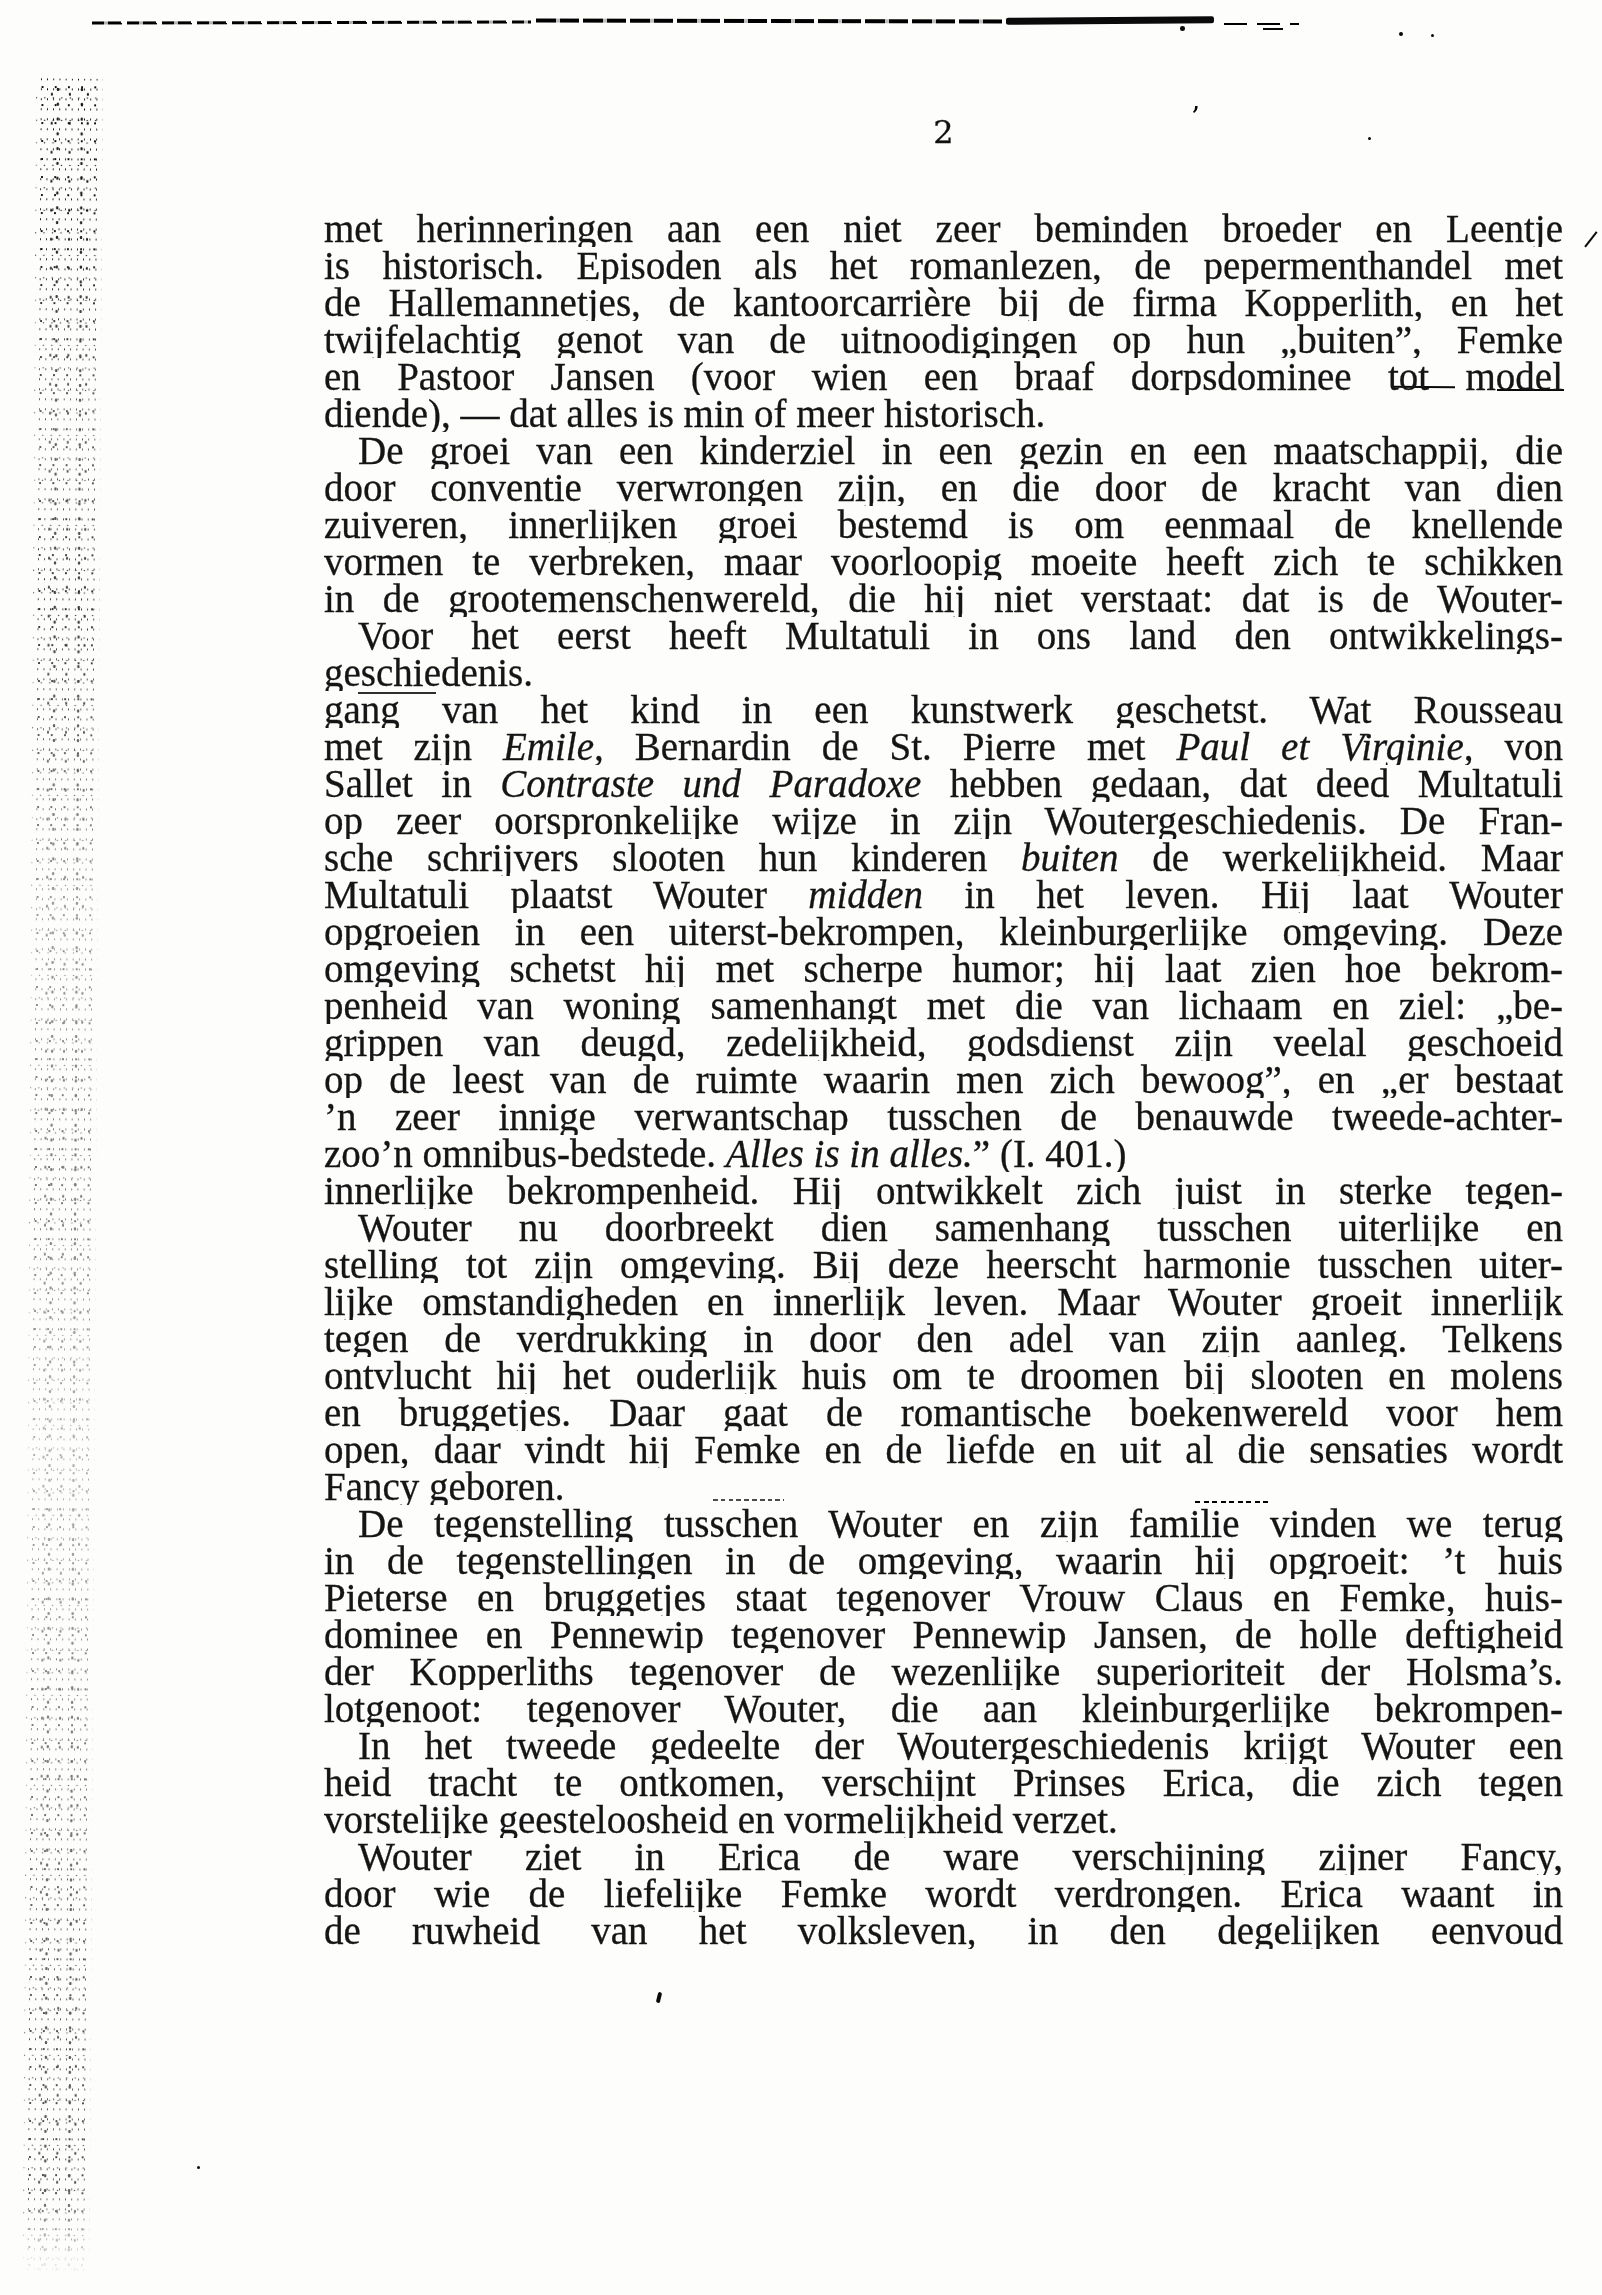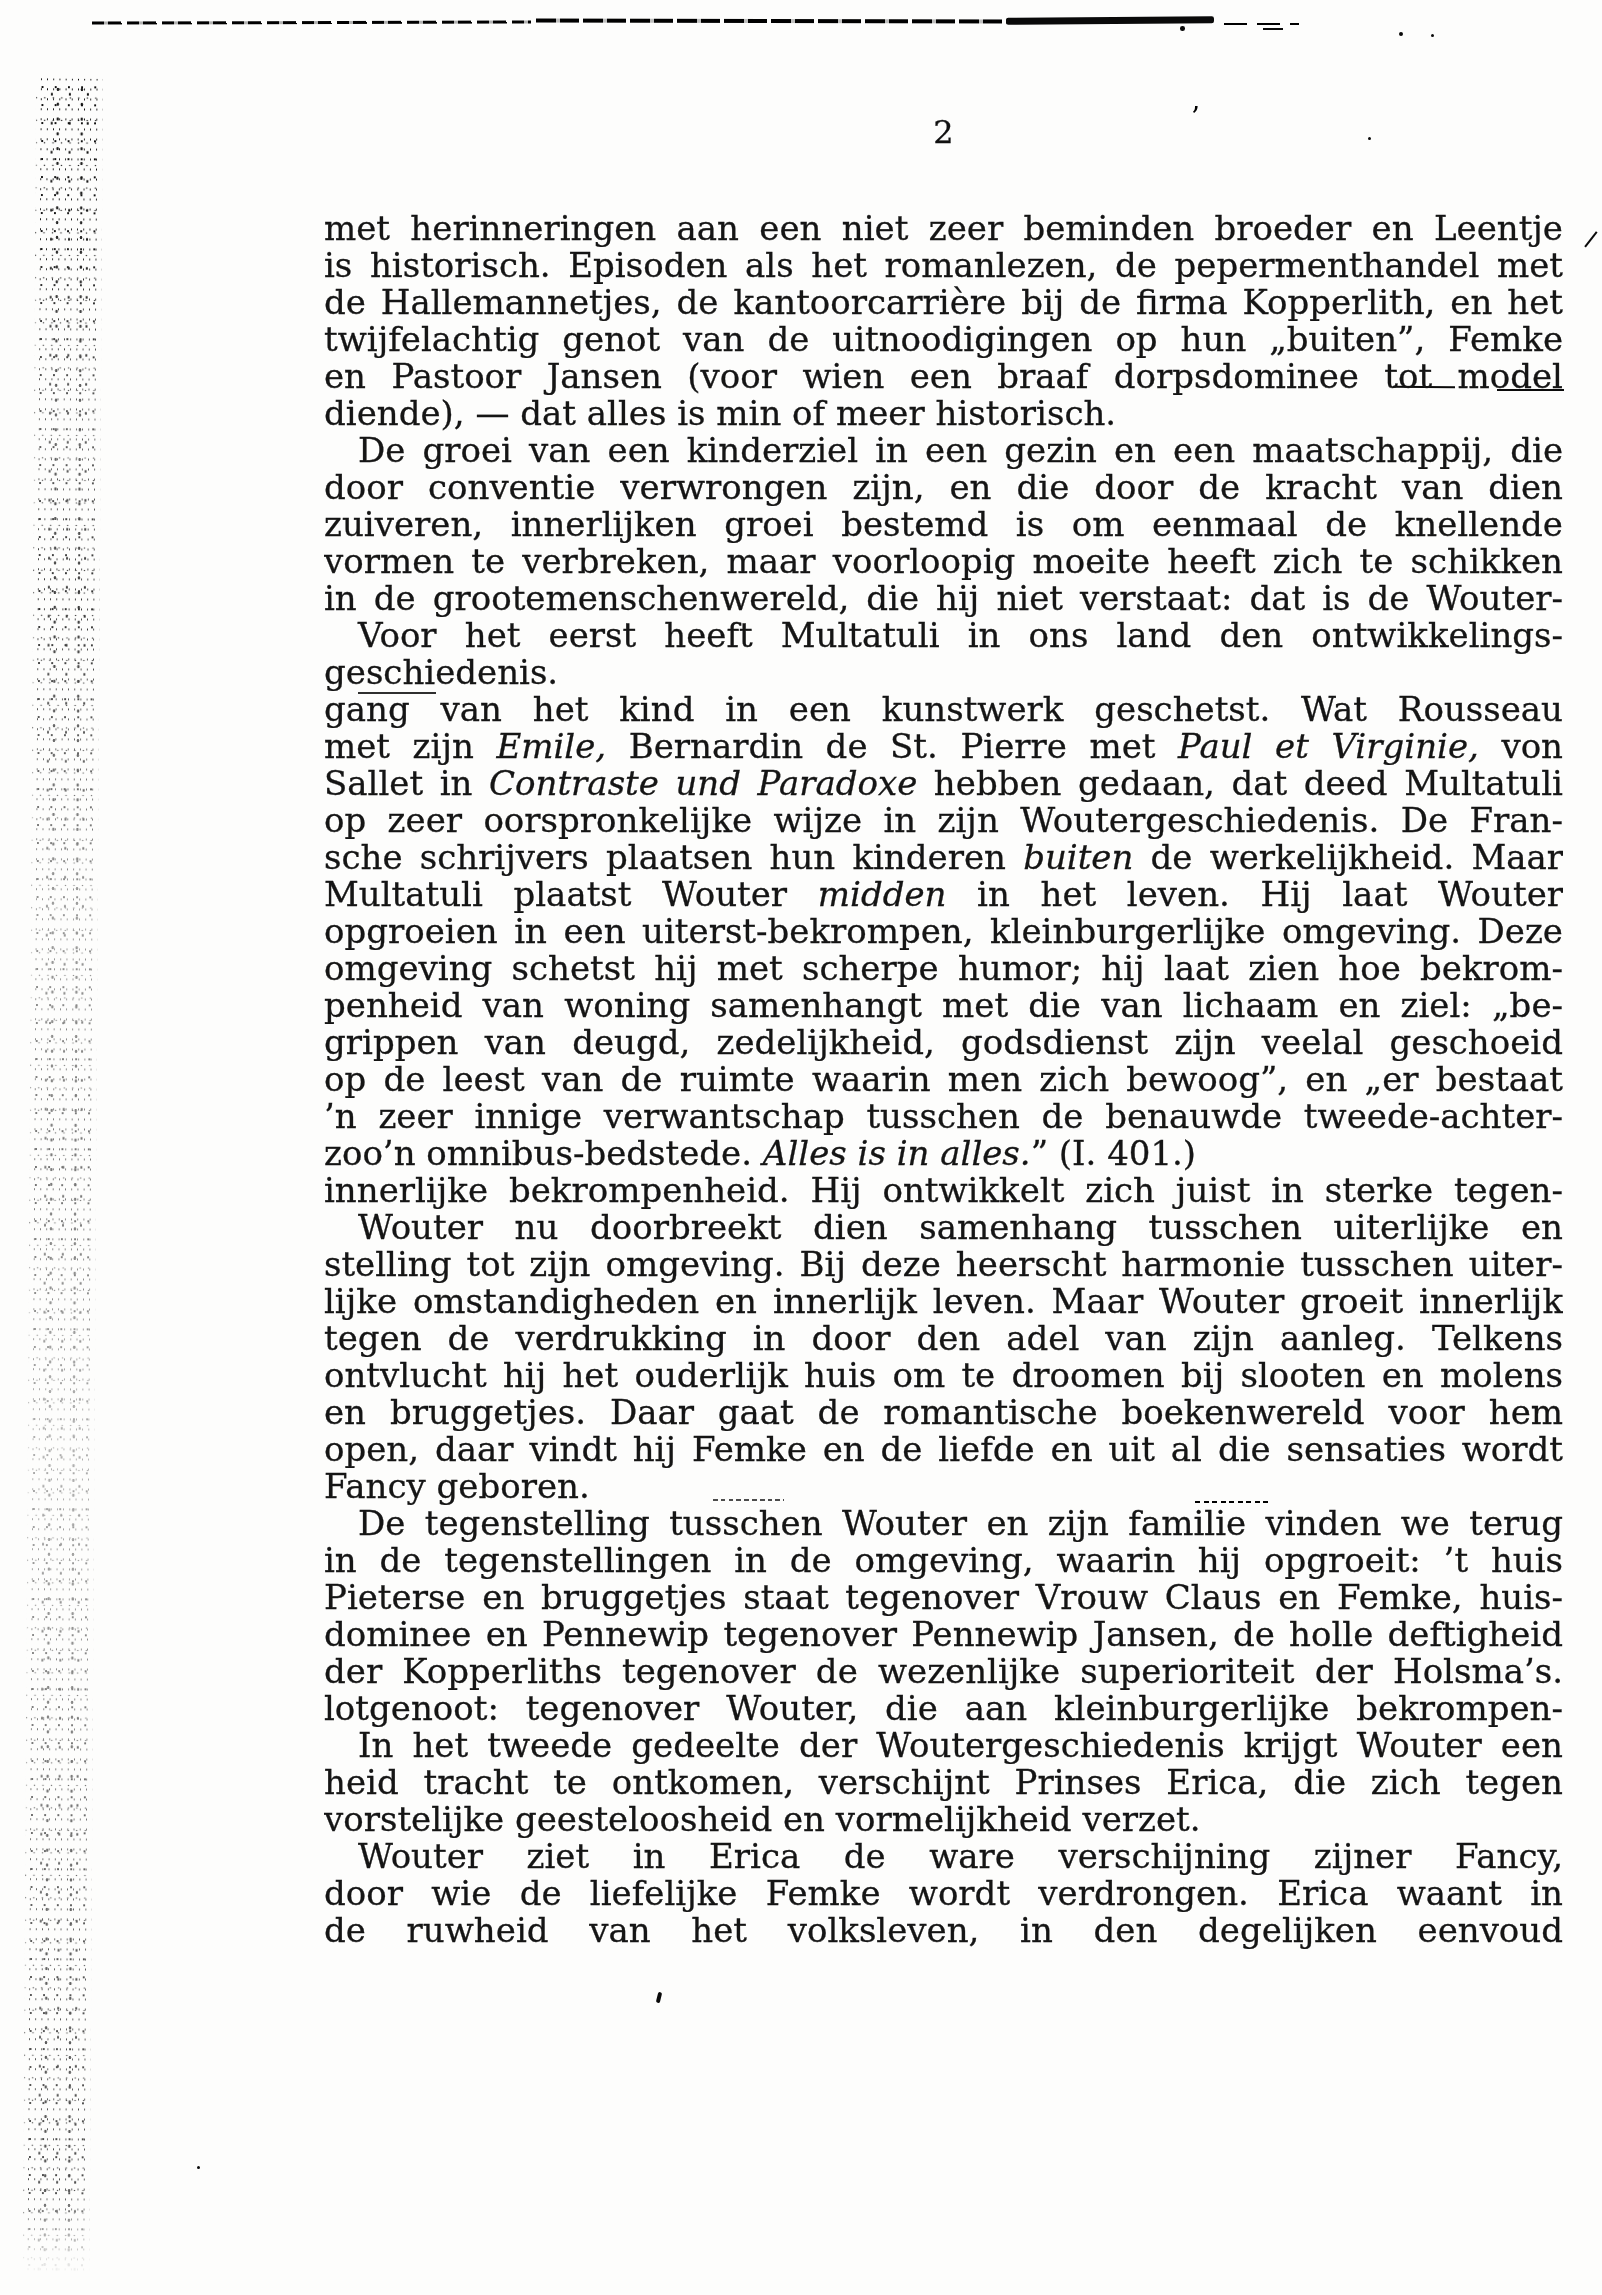--- a/index.html
+++ b/index.html
@@ -85,23 +85,24 @@
     position: absolute;
     left: 324px; top: 113px; width: 1239px;
     text-align: center;
     font-size: 32px;
     color: #101010;
     -webkit-text-stroke: 0.3px #101010;
   }
   .page-text {
     position: absolute;
     left: 324px; top: 210px; width: 1239px;
-    font-size: 34px;
+    font-size: 39px;
     line-height: 37px;
     color: #151515;
+    font-family: Liberation Serif, serif;
     -webkit-text-stroke: 0.3px #151515;
   }
   .line {
     height: 37px;
     overflow: hidden;
     text-align: justify;
     text-align-last: justify;
   }
   .line.last { text-align-last: left; }
   .line.indent { text-indent: 34px; }
@@ -144,21 +145,21 @@
       <div class="line"><span>door conventie verwrongen zijn, en die door de kracht van dien</span></div>
       <div class="line"><span>zuiveren, innerlijken groei bestemd is om eenmaal de knellende</span></div>
       <div class="line"><span>vormen te verbreken, maar voorloopig moeite heeft zich te schikken</span></div>
       <div class="line"><span>in de grootemenschenwereld, die hij niet verstaat: dat is de Wouter-</span></div>
       <div class="line indent"><span>Voor het eerst heeft Multatuli in ons land den ontwikkelings-</span></div>
       <div class="line last"><span>geschiedenis.</span></div>
       <div class="line"><span>gang van het kind in een kunstwerk geschetst. Wat Rousseau</span></div>
       <div class="line"><span>met zijn </span><em>Emile,</em><span> Bernardin de St. Pierre met </span><em>Paul et Virginie,</em><span> von</span></div>
       <div class="line"><span>Sallet in </span><em>Contraste und Paradoxe</em><span> hebben gedaan, dat deed Multatuli</span></div>
       <div class="line"><span>op zeer oorspronkelijke wijze in zijn Woutergeschiedenis. De Fran-</span></div>
-      <div class="line"><span>sche schrijvers plaatsen hun kinderen </span><em>buiten</em><span> de werkelijkheid. Maar</span></div>
+      <div class="line"><span>sche schrijvers slooten hun kinderen </span><em>buiten</em><span> de werkelijkheid. Maar</span></div>
       <div class="line"><span>Multatuli plaatst Wouter </span><em>midden</em><span> in het leven. Hij laat Wouter</span></div>
       <div class="line"><span>opgroeien in een uiterst-bekrompen, kleinburgerlijke omgeving. Deze</span></div>
       <div class="line"><span>omgeving schetst hij met scherpe humor; hij laat zien hoe bekrom-</span></div>
       <div class="line"><span>penheid van woning samenhangt met die van lichaam en ziel: „be-</span></div>
       <div class="line"><span>grippen van deugd, zedelijkheid, godsdienst zijn veelal geschoeid</span></div>
       <div class="line"><span>op de leest van de ruimte waarin men zich bewoog”, en „er bestaat</span></div>
       <div class="line"><span>’n zeer innige verwantschap tusschen de benauwde tweede-achter-</span></div>
       <div class="line last"><span>zoo’n omnibus-bedstede. </span><em>Alles is in alles.</em><span>” (I. 401.)</span></div>
       <div class="line"><span>innerlijke bekrompenheid. Hij ontwikkelt zich juist in sterke tegen-</span></div>
       <div class="line indent"><span>Wouter nu doorbreekt dien samenhang tusschen uiterlijke en</span></div>

